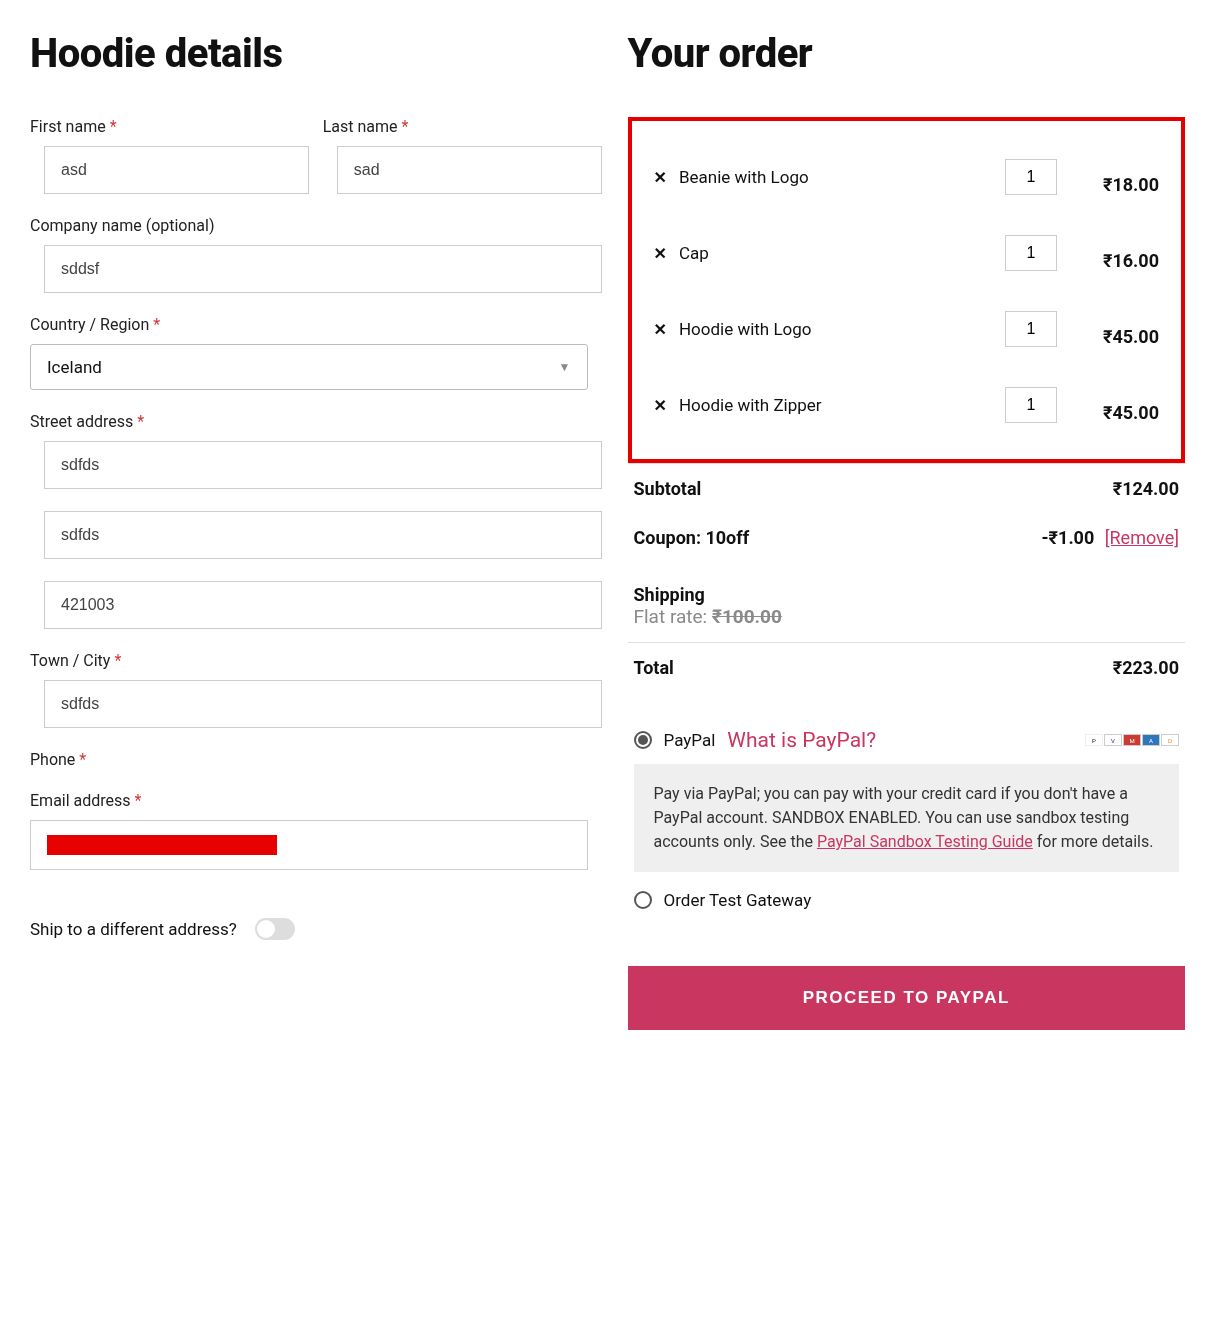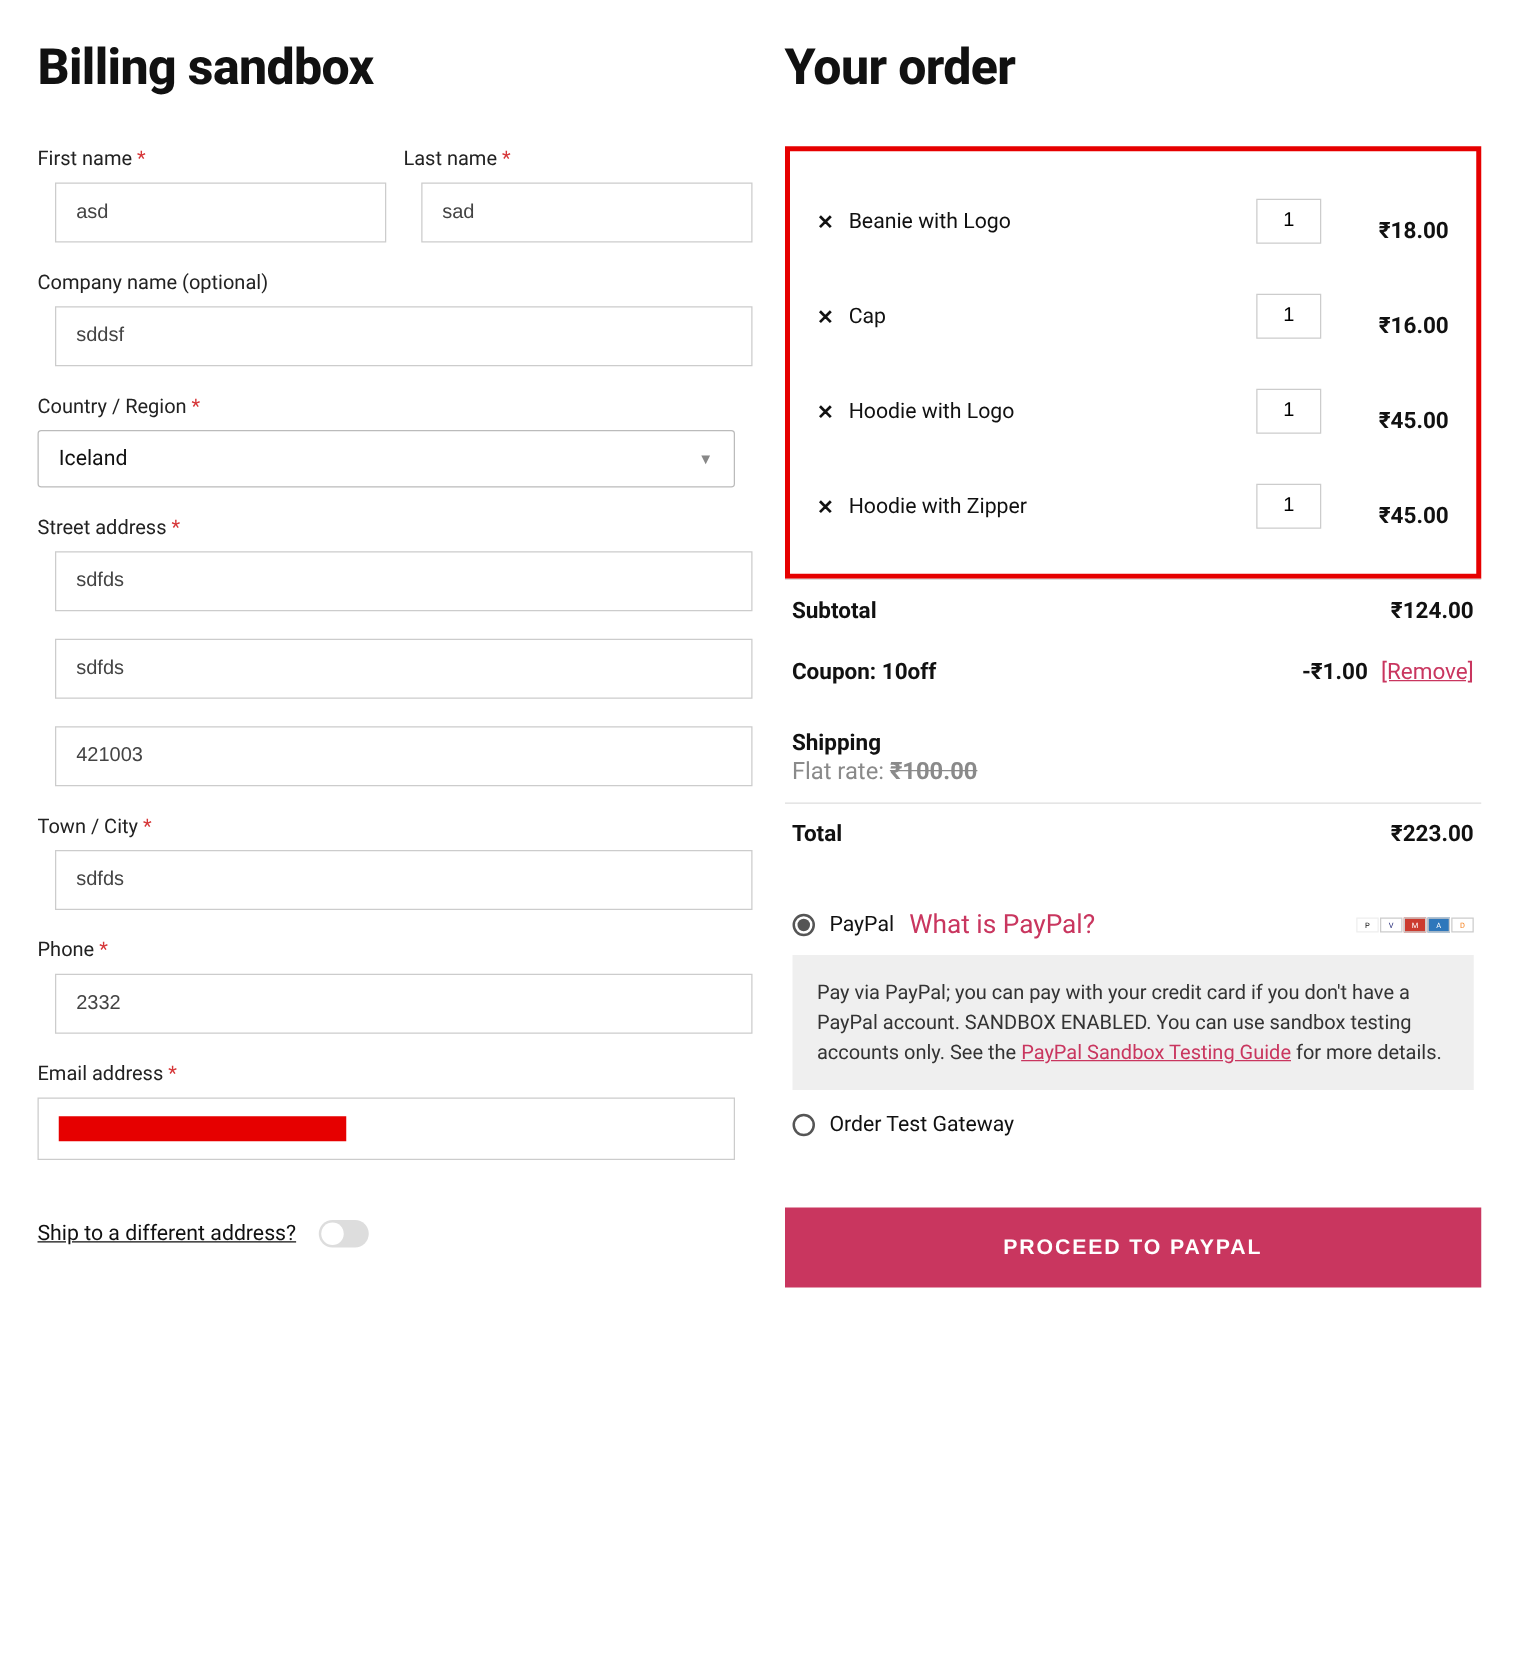--- a/index.html
+++ b/index.html
@@ -33,32 +33,32 @@
   .payopt { display:flex; align-items:center; gap:12px; padding:4px 6px 12px; }
   .radio { width:18px; height:18px; border:2px solid #555; border-radius:50%; display:inline-flex; align-items:center; justify-content:center; flex-shrink:0; cursor:pointer; }
   .radio.sel::after { content:""; width:10px; height:10px; background:#555; border-radius:50%; display:block; }
   .paylabel { font-size:17px; }
   .whatpp { color:#c9365f; font-size:21px; }
   .paybox { background:#efefef; padding:18px 20px; font-size:16px; line-height:1.5; color:#333; margin:0 6px 14px; }
   .paybox a { color:#c9365f; text-decoration:underline; }
   .cards { margin-left:auto; display:flex; gap:1px; }
   .card { width:18px; height:12px; border:1px solid #ccc; font-size:6px; display:flex; align-items:center; justify-content:center; }
   .btn { width:100%; background:#c9365f; color:#fff; border:none; padding:22px; font-size:17px; font-weight:700; letter-spacing:1.5px; margin-top:44px; cursor:pointer; }
-  .shipdiff { margin-top:48px; display:flex; align-items:center; gap:18px; font-size:17px;text-decoration:underline; }
+  .shipdiff { margin-top:48px; display:flex; align-items:center; gap:18px; font-size:17px; }
   .toggle { width:40px; height:22px; background:#ddd; border-radius:22px; position:relative; cursor:pointer; }
   .toggle::after { content:""; position:absolute; left:2px; top:2px; width:18px; height:18px; background:#fff; border-radius:50%; }
   .redacted { background:#e60000; height:20px; width:230px; }
 </style>
 </head>
 <body>
 
 <div class="wrap">
 
   <div class="col">
-    <h1>Billing sandbox</h1>
+    <h1>Hoodie details</h1>
 
     <div class="row2">
       <div class="field">
         <label><span>First name</span> <span class="req">*</span></label>
         <input type="text" value="asd" style="">
       </div>
       <div class="field">
         <label><span>Last name</span> <span class="req">*</span></label>
         <input type="text" value="sad" style="">
       </div>
@@ -89,21 +89,20 @@
       <input type="text" value="421003" style="">
     </div>
 
     <div class="field">
       <label><span>Town / City</span> <span class="req">*</span></label>
       <input type="text" value="sdfds" style="">
     </div>
 
     <div class="field">
       <label><span>Phone</span> <span class="req">*</span></label>
-      <input type="text" value="2332" style="">
     </div>
 
     <div class="field">
       <label><span>Email address</span> <span class="req">*</span></label>
       <div style="border:1px solid #ccc; padding:14px 16px;">
         <div class="redacted"></div>
       </div>
     </div>
 
     <div class="shipdiff">

